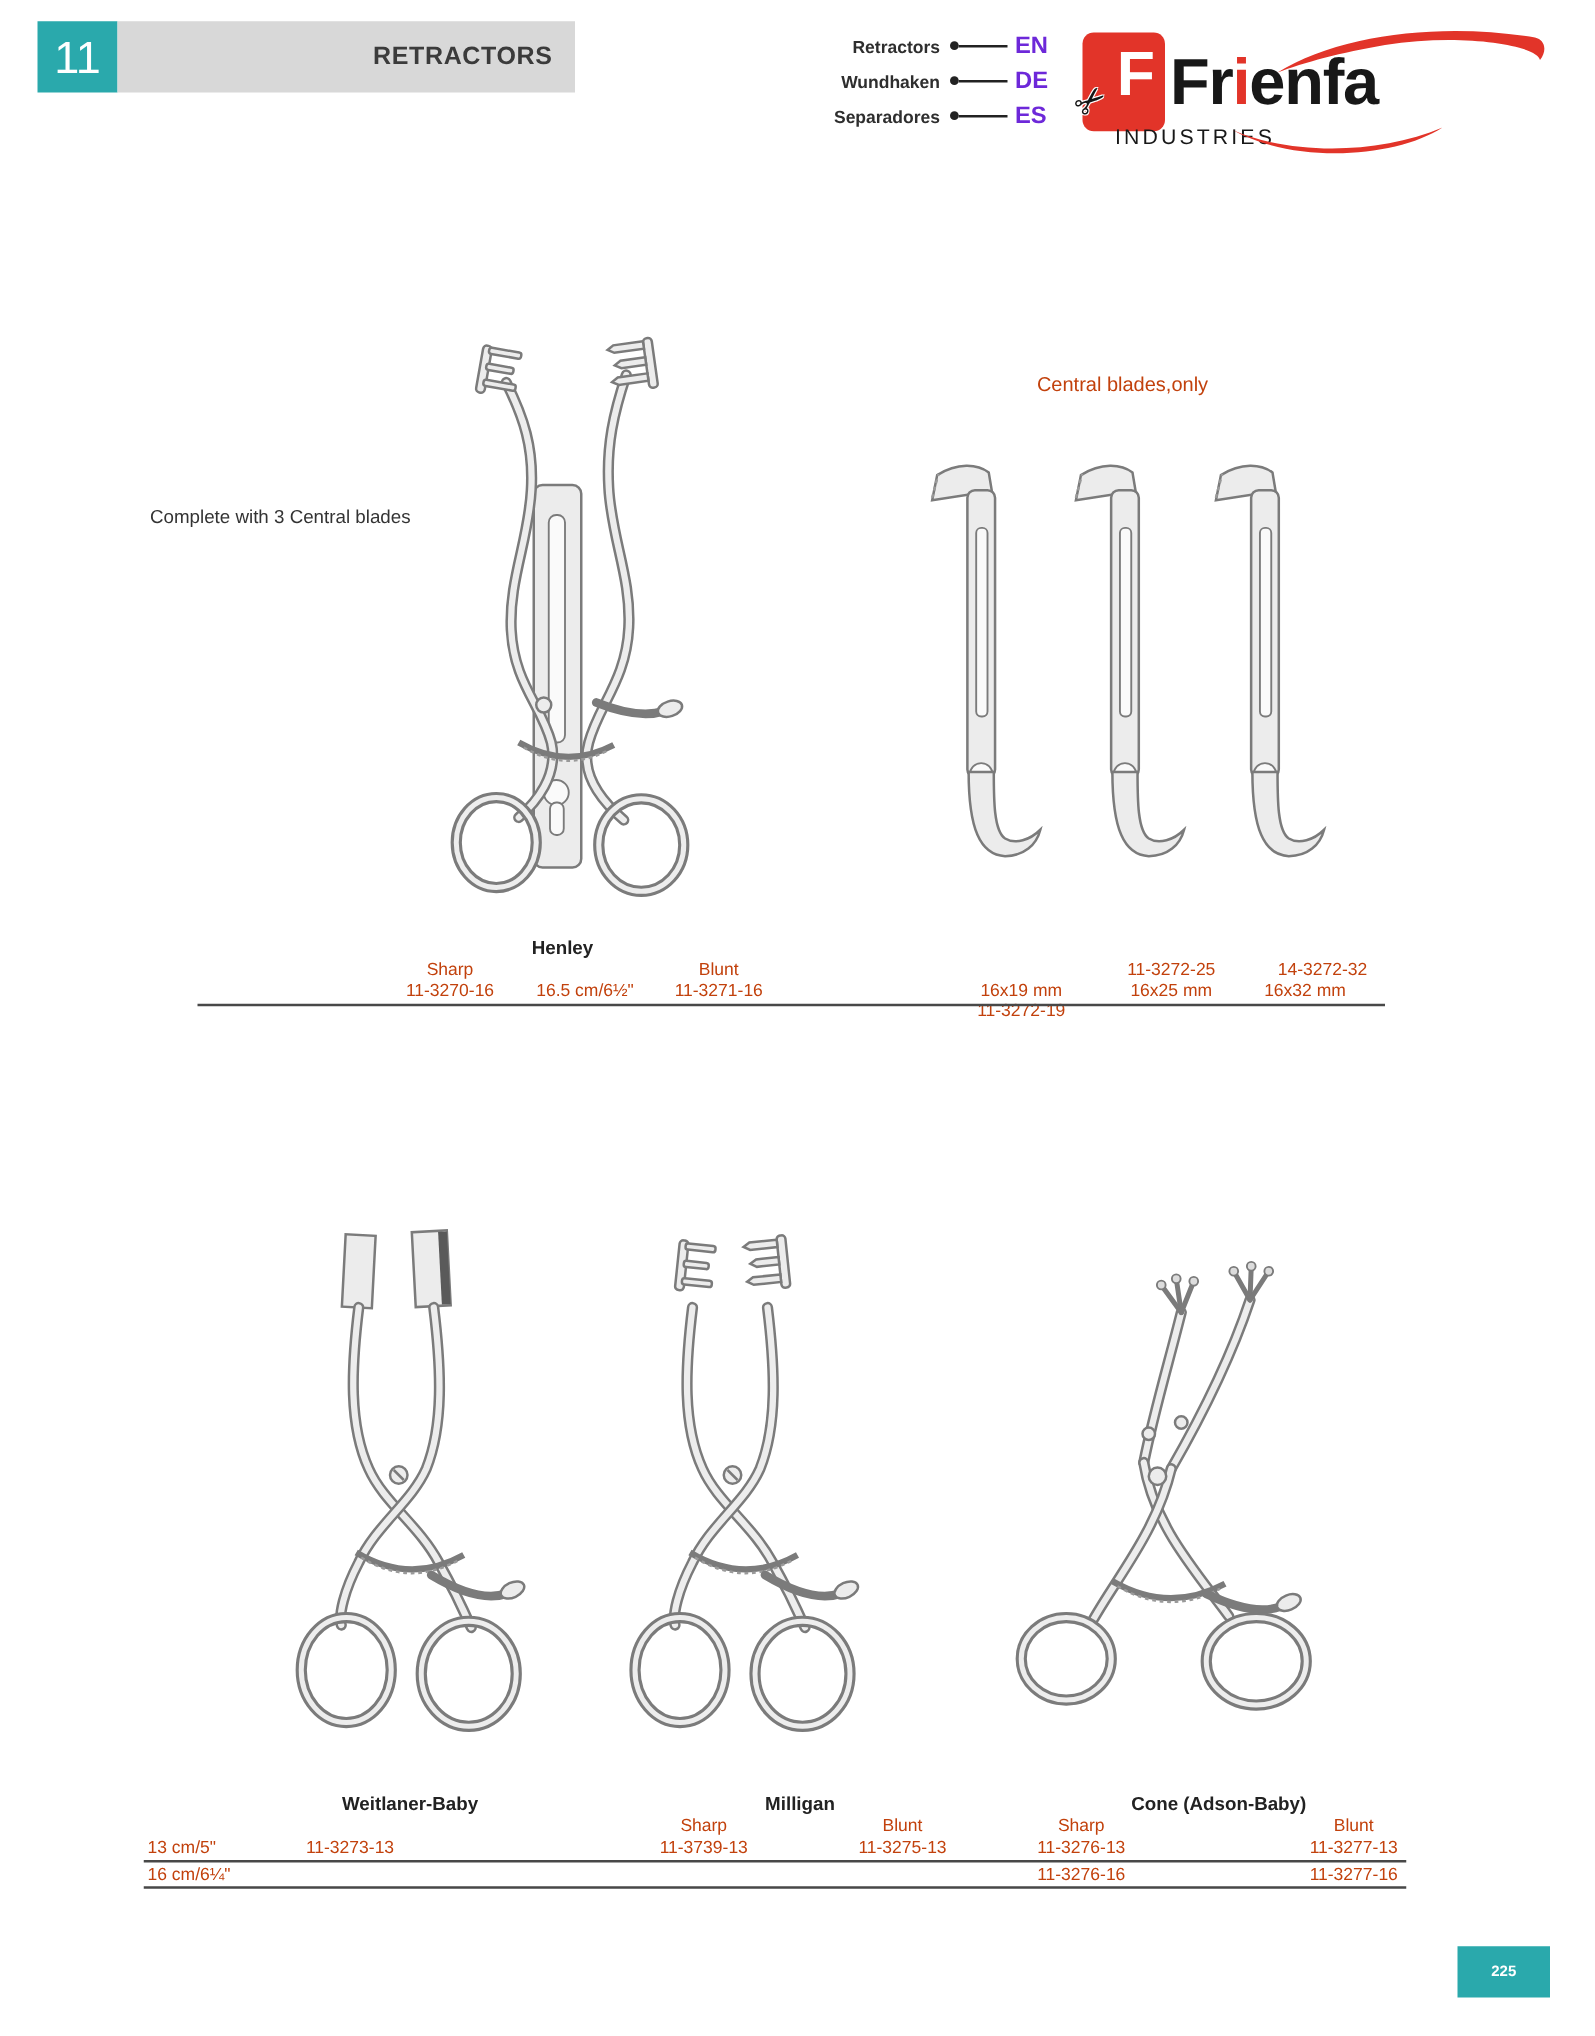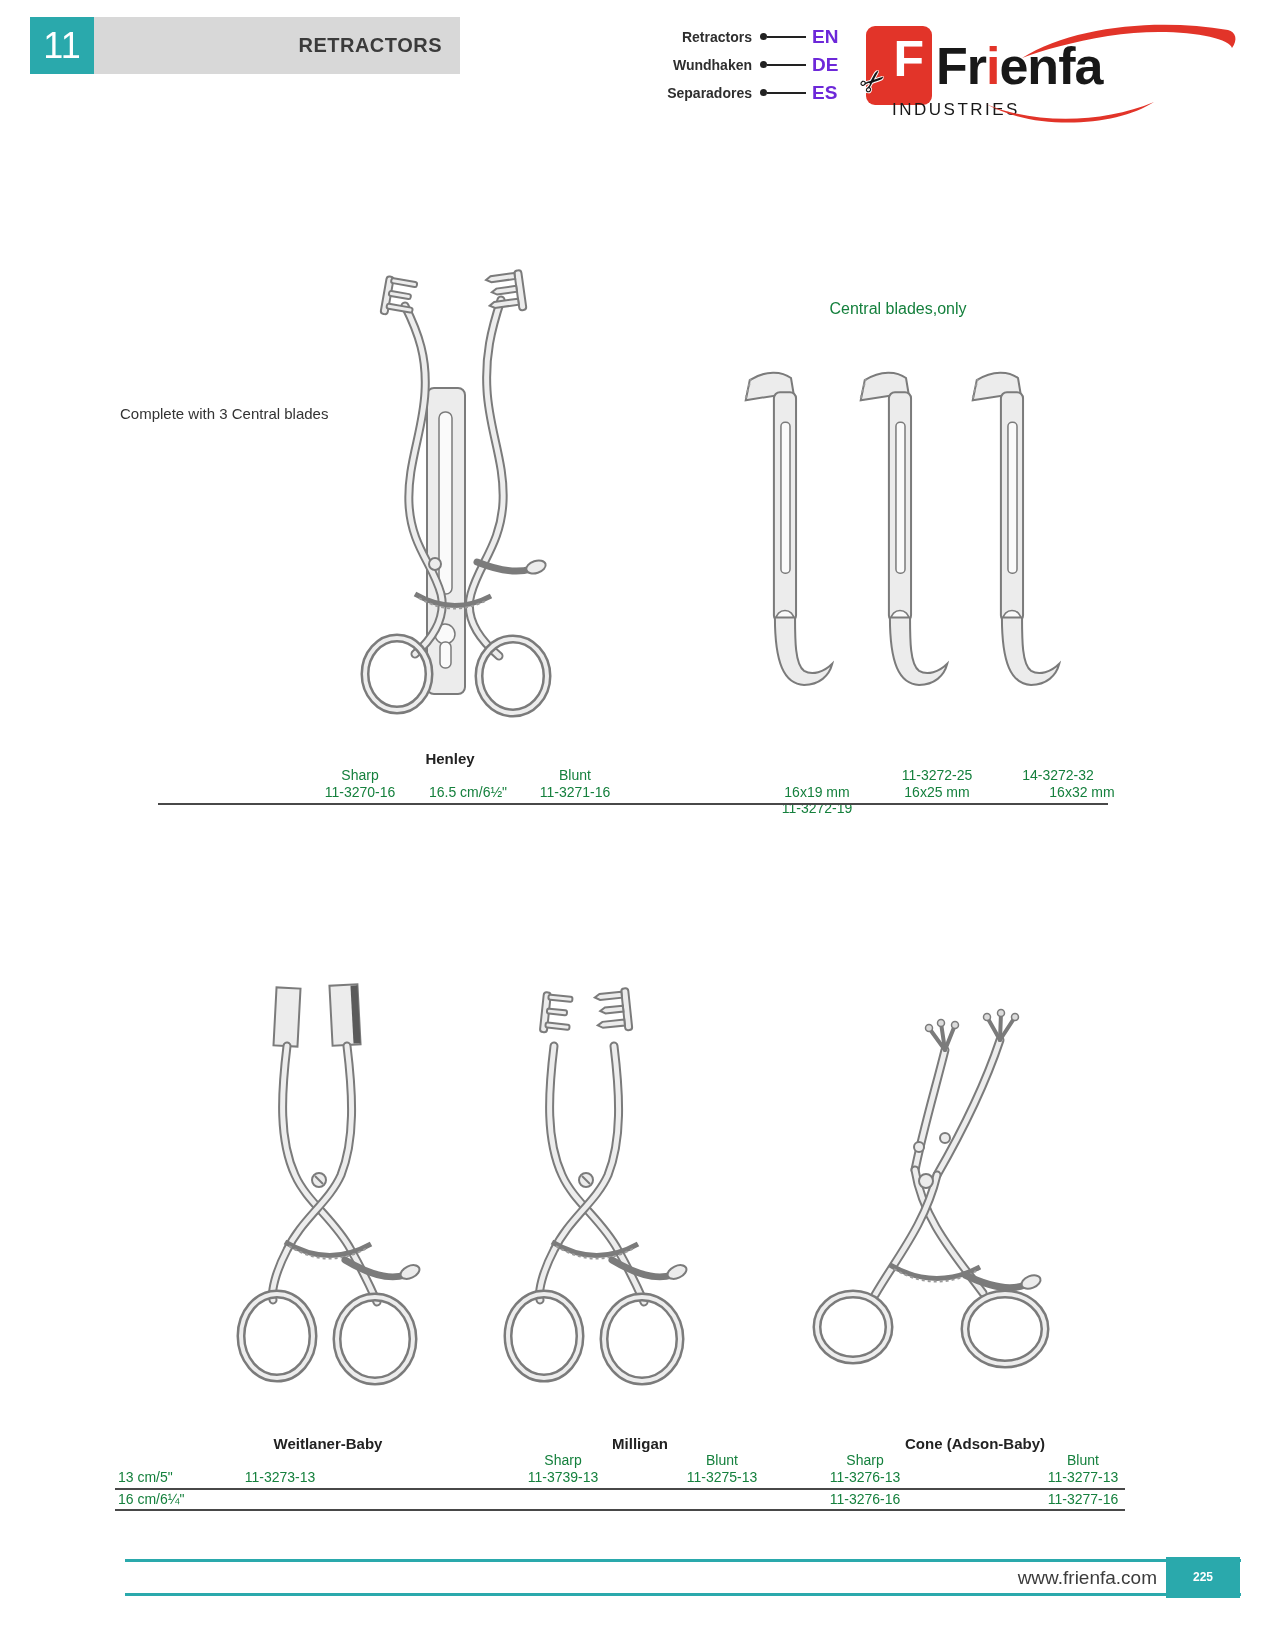--- a/index.html
+++ b/index.html
@@ -24,21 +24,21 @@
   .logo-box{left:866px;top:26px;width:66px;height:79px;background:#e23429;border-radius:9px;}
   .logo-f{position:absolute;right:8px;top:8px;color:#fff;font-size:50px;font-weight:bold;line-height:1;}
   .logo-scissors{position:absolute;left:-6px;bottom:6px;font-size:30px;color:#161616;
                  transform:rotate(-40deg);
                  text-shadow:-1px 0 #fff,1px 0 #fff,0 -1px #fff,0 1px #fff;}
   .brand-name{left:936px;top:40px;font-size:52px;font-weight:bold;color:#181818;letter-spacing:-1px;line-height:1;}
   .brand-i{color:#e23429;}
   .brand-sub{left:892px;top:100px;font-size:17px;font-weight:normal;color:#181818;letter-spacing:2.5px;}
   .swoosh{pointer-events:none;}
   
-  .lbl{position:absolute;font-size:14px;color:#15803d;text-align:center;white-space:nowrap;}
+  .lbl{position:absolute;font-size:14px;color:#c2410c;text-align:center;white-space:nowrap;}
   .lbl-left{text-align:left;}
   .name{font-weight:bold;font-size:15px;color:#222;}
   .note{font-size:15px;color:#333;}
   .rule{position:absolute;height:2px;background:#484848;}
   
   .part{fill:#ececec;stroke:#7b7b7b;stroke-width:2;}
   .m-out{fill:none;stroke:#7b7b7b;stroke-width:9;stroke-linecap:round;}
   .m-in{fill:none;stroke:#ededed;stroke-width:5;stroke-linecap:round;}
   .r-out{fill:none;stroke:#7b7b7b;stroke-width:9;}
   .r-in{fill:none;stroke:#ededed;stroke-width:4;}
@@ -170,21 +170,21 @@
   <div class="abs lbl" style="left:520px;top:767px;width:110px;">Blunt</div>
   <div class="abs lbl" style="left:305px;top:784px;width:110px;">11-3270-16</div>
   <div class="abs lbl" style="left:413px;top:784px;width:110px;">16.5 cm/6½"</div>
   <div class="abs lbl" style="left:520px;top:784px;width:110px;">11-3271-16</div>
 
   <div class="abs lbl" style="left:757px;top:767px;width:120px;margin-top:33px;">11-3272-19</div>
   <div class="abs lbl" style="left:877px;top:767px;width:120px;">11-3272-25</div>
   <div class="abs lbl" style="left:998px;top:767px;width:120px;">14-3272-32</div>
   <div class="abs lbl" style="left:757px;top:784px;width:120px;">16x19 mm</div>
   <div class="abs lbl" style="left:877px;top:784px;width:120px;">16x25 mm</div>
-  <div class="abs lbl" style="left:1022px;top:784px;width:120px;">16x32 mm</div>
+  <div class="abs lbl" style="left:984px;top:784px;width:120px;">16x32 mm</div>
 
   <div class="rule" style="left:158px;top:803px;width:950px;"></div>
 
   <svg class="abs" style="left:225px;top:980px;" width="205" height="410" viewBox="0 0 205 410">
     <rect class="part" x="50" y="8" width="24" height="58" transform="rotate(3 62 37)"></rect>
     <rect class="part" x="106" y="5" width="28" height="60" transform="rotate(-3 120 35)"></rect>
     <rect x="127" y="6" width="7" height="58" fill="#5a5a5a" transform="rotate(-3 120 35)"></rect>
     <path class="m-out" d="M62,66 C56,115 54,160 70,195 C82,222 110,240 126,270 C140,295 148,313 152,322"></path>
     <path class="m-in" d="M62,66 C56,115 54,160 70,195 C82,222 110,240 126,270 C140,295 148,313 152,322"></path>
     <path class="m-out" d="M122,66 C128,115 130,160 116,195 C104,222 76,240 62,270 C50,293 46,312 48,320"></path>
@@ -285,18 +285,15 @@
   <div class="abs lbl" style="left:1028px;top:1469px;width:110px;">11-3277-13</div>
 
   <div class="rule" style="left:115px;top:1488px;width:1010px;"></div>
 
   <div class="abs lbl lbl-left" style="left:118px;top:1491px;width:110px;">16 cm/6¼"</div>
   <div class="abs lbl" style="left:810px;top:1491px;width:110px;">11-3276-16</div>
   <div class="abs lbl" style="left:1028px;top:1491px;width:110px;">11-3277-16</div>
 
   <div class="rule" style="left:115px;top:1509px;width:1010px;"></div>
 
-  <div class="abs footer-band">
-    <span class="footer-site">www.frienfa.com</span>
-  </div>
   <div class="abs footer-page">225</div>
 
 </div>
 
 </body></html>

